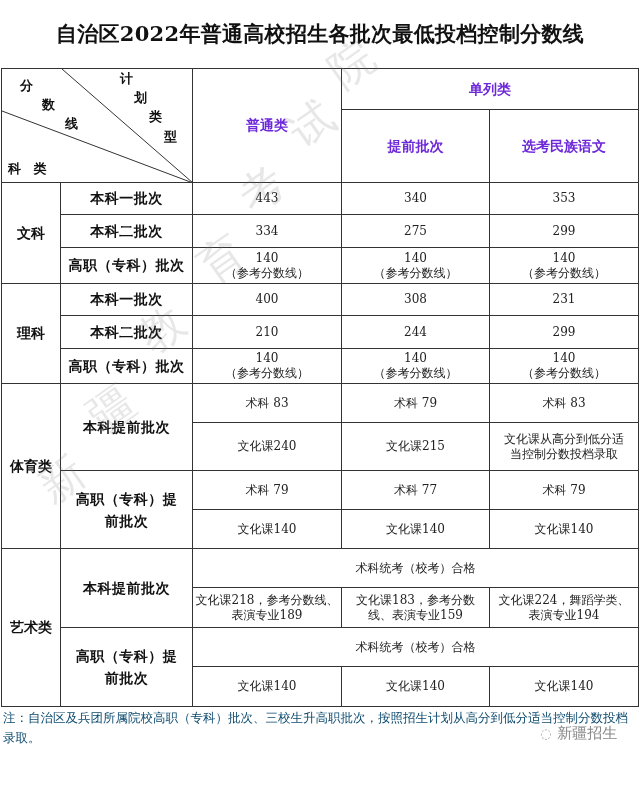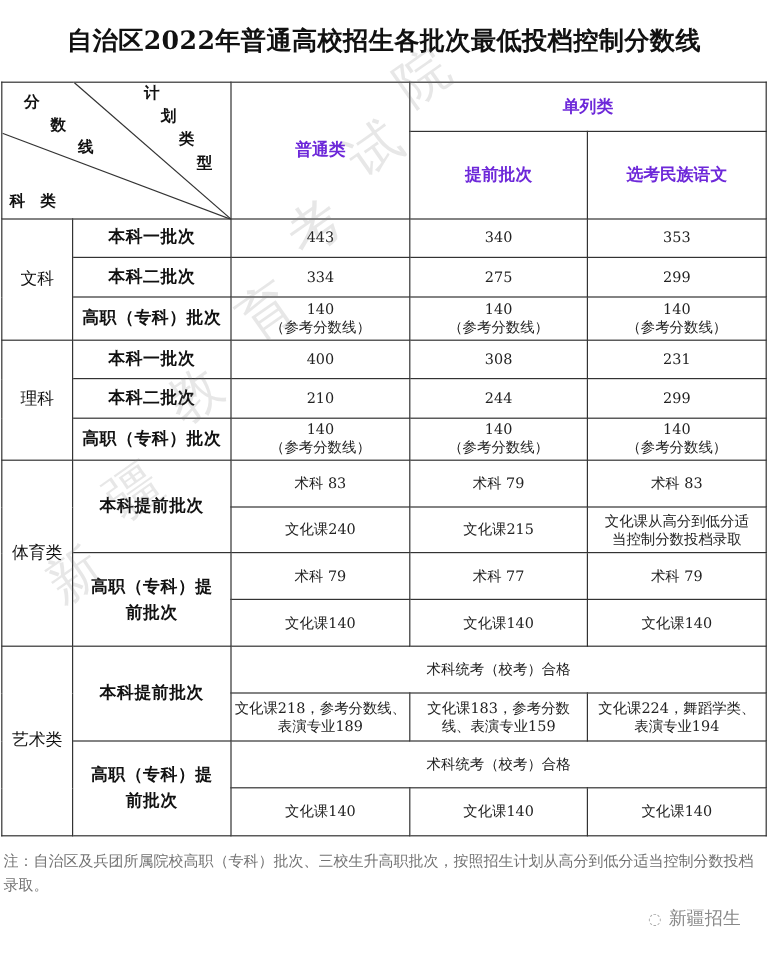--- a/index.html
+++ b/index.html
@@ -6,29 +6,29 @@
   body { width:640px; height:794px; position:relative; overflow:hidden;
          font-family:"DejaVu Sans", "Liberation Sans", sans-serif; color:#1a1a1a; }
   .title { position:absolute; left:0; top:20px; width:640px; text-align:center;
            font-family:"DejaVu Serif", "Liberation Serif", serif; font-weight:bold;
            font-size:21px; letter-spacing:0.3px; color:#111; }
   .tbl { position:absolute; left:1px; top:68px; width:637px; height:629px; }
   table { border-collapse:collapse; width:637px; table-layout:fixed; }
   td { border:1.4px solid #333; padding:0; text-align:center; vertical-align:middle;
        font-size:12px; line-height:15px; color:#222; }
   .hdr { font-size:14px; font-weight:bold; color:#6d28d9; }
-  .cat { font-size:14px; font-weight:normal; color:#111; }
+  .cat { font-size:14px; font-weight:bold; color:#111; }
   .batch { font-size:14px; font-weight:bold; color:#111; letter-spacing:0.5px; }
   .val { font-family:"DejaVu Serif", "Liberation Serif", serif; font-size:12px; }
   .diag { position:relative; }
   .diag svg { position:absolute; left:0; top:0; }
   .dl { position:absolute; font-size:13px; font-weight:bold; color:#111; }
   .note { position:absolute; left:3px; top:708px; width:636px; font-size:12.5px;
-          line-height:20px; color:#737373; }
-  .brand { position:absolute; left:540px; top:756px; font-size:15px; color:#888; }
+          line-height:20px; color:#0c4a6e; }
+  .brand { position:absolute; left:540px; top:724px; font-size:15px; color:#888; }
   .brand .ico { font-size:13px; color:#aaa; margin-right:6px; }
   .wm { position:absolute; color:rgba(120,120,120,0.18); font-size:44px;
         font-family:"DejaVu Serif", serif; transform:rotate(-35deg); pointer-events:none; }
 </style>
 </head>
 <body>
 
 <div class="title">自治区2022年普通高校招生各批次最低投档控制分数线</div>
 
 <div class="tbl">
@@ -123,21 +123,21 @@
           </td>
   </tr>
 
   <tr style="height:39px">
     <td rowspan="4" class="cat">体育类</td>
     <td rowspan="2" class="batch">本科提前批次</td>
     <td class="val">术科 83</td>
     <td class="val">术科 79</td>
     <td class="val">术科 83</td>
   </tr>
-  <tr style="height:38px">
+  <tr style="height:48px">
     <td class="val">文化课240</td>
     <td class="val">文化课215</td>
     <td class="val" style="padding:0 10px">文化课从高分到低分适当控制分数投档录取</td>
   </tr>
   <tr style="height:39px">
     <td rowspan="2" class="batch" style="padding:0 14px;line-height:22px">高职（专科）提前批次</td>
     <td class="val">术科 79</td>
     <td class="val">术科 77</td>
     <td class="val">术科 79</td>
   </tr>

